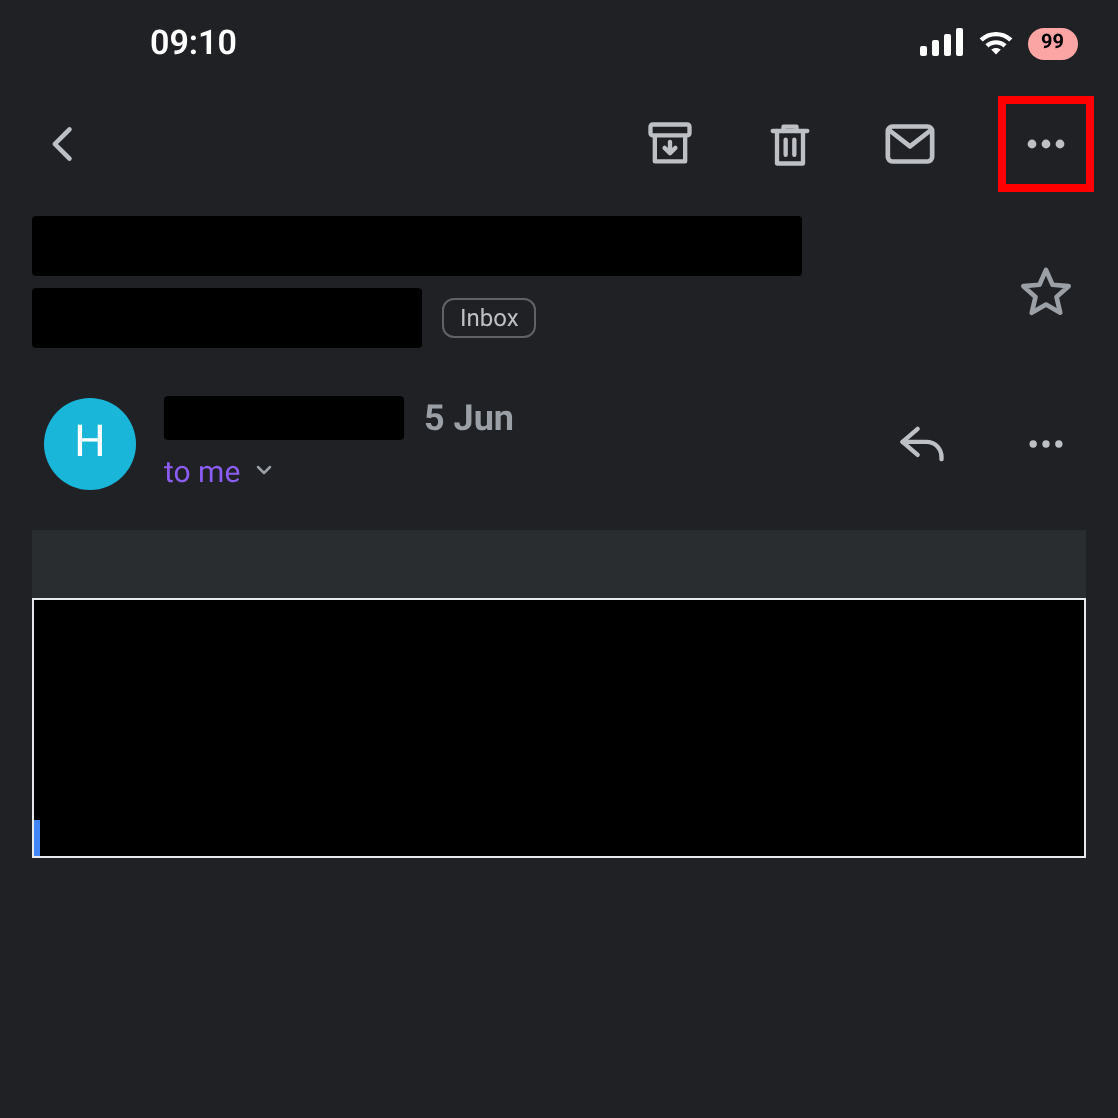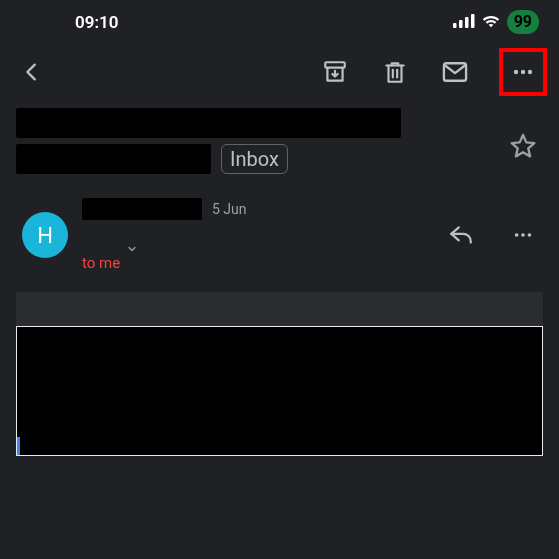--- a/index.html
+++ b/index.html
@@ -2,51 +2,51 @@
 <html><head>
   <meta charset="utf-8">
   <style>
     * { margin: 0; padding: 0; box-sizing: border-box; }
     html, body { width: 559px; height: 559px; background: #202124; font-family: -apple-system, BlinkMacSystemFont, "Segoe UI", Roboto, Helvetica, Arial, sans-serif; color: #e8eaed; overflow: hidden; }
     
     
     .status-bar { height: 44px; display: flex; align-items: center; justify-content: space-between; padding: 17px 20px; }
     .status-time { font-size: 17px; font-weight: 600; color: #fff; margin-left: 55px; }
     .status-right { display: flex; align-items: center; gap: 6px; }
-    .battery-pill { background: #15803d; color: #000; border-radius: 12px; padding: 2px 7px; font-size: 16px; font-weight: 700; display: inline-block; line-height: 1.2; }
+    .battery-pill { background: #fca5a5; color: #000; border-radius: 12px; padding: 2px 7px; font-size: 10px; font-weight: 700; display: inline-block; line-height: 1.2; }
     
     
     .toolbar { height: 56px; display: flex; align-items: center; padding: 0 12px; }
     .toolbar-left { flex: 0 0 auto; display: flex; align-items: center; }
     .toolbar-spacer { flex: 1 1 auto; }
     .toolbar-actions { display: flex; align-items: center; gap: 20px; }
     .icon-btn { width: 40px; height: 40px; display: flex; align-items: center; justify-content: center; color: #bdc1c6; }
     .icon-btn svg { display: block; }
     .more-highlight { border: 4px solid #ff0000; width: 48px; height: 48px; margin-left: 4px; }
     .more-highlight .icon-btn { width: 100%; height: 100%; }
     
     
     .subject-row { display: flex; align-items: flex-start; padding: 8px 16px 6px 16px; gap: 10px; }
     .subject-block { flex: 1 1 auto; }
     .redact { background: #000; border-radius: 2px; }
     .subject-line1 { width: 385px; height: 30px; }
     .subject-line2-wrap { display: flex; align-items: center; gap: 10px; margin-top: 6px; }
     .subject-line2 { width: 195px; height: 30px; }
-    .folder-chip { border: 1px solid #5f6368; border-radius: 6px; padding: 2px 8px; color: #bdc1c6; font-size: 20px; }
+    .folder-chip { border: 1px solid #5f6368; border-radius: 6px; padding: 2px 8px; color: #bdc1c6; font-size: 12px; }
     .star-wrap { margin-top: 18px; }
     
     
     .sender-row { display: flex; align-items: center; padding: 18px 16px 12px 22px; gap: 14px; }
     .avatar { width: 46px; height: 46px; border-radius: 50%; background: #1ab6d9; display: flex; align-items: center; justify-content: center; color: #fff; font-size: 22px; font-weight: 400; }
     .sender-mid { flex: 1 1 auto; }
     .sender-top { display: flex; align-items: center; gap: 10px; }
     .sender-name-redact { width: 120px; height: 22px; }
-    .sender-date { color: #9aa0a6; font-size: 14px; }
+    .sender-date { color: #9aa0a6; font-size: 18px; font-weight: bold; }
     .sender-bottom { display: flex; align-items: center; gap: 6px; margin-top: 6px; }
-    .to-text { color: #ef4444; font-size: 15px; margin-top: 28px; }
+    .to-text { color: #8b5cf6; font-size: 15px; }
     .sender-actions { display: flex; align-items: center; gap: 22px; }
     
     
     .body-area { margin: 8px 16px 0 16px; background: #2a2d30; padding: 0; }
     .body-spacer-top { height: 34px; }
     .body-frame { border: 1px solid #e8eaed; background: #000; height: 130px; position: relative; }
     .body-blue-strip { position: absolute; left: 0; bottom: 0; width: 3px; height: 18px; background: #4285f4; }
   </style>
 </head>
 <body>

